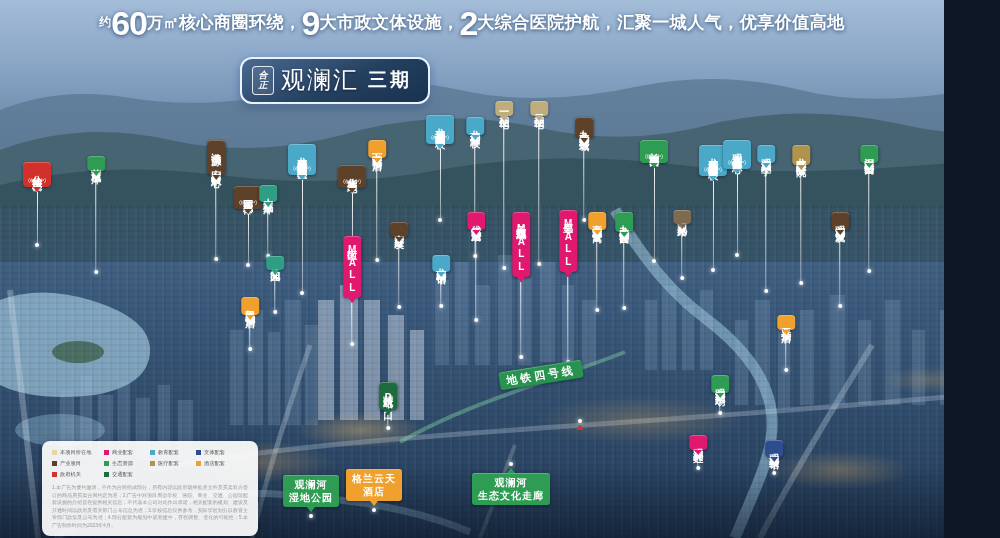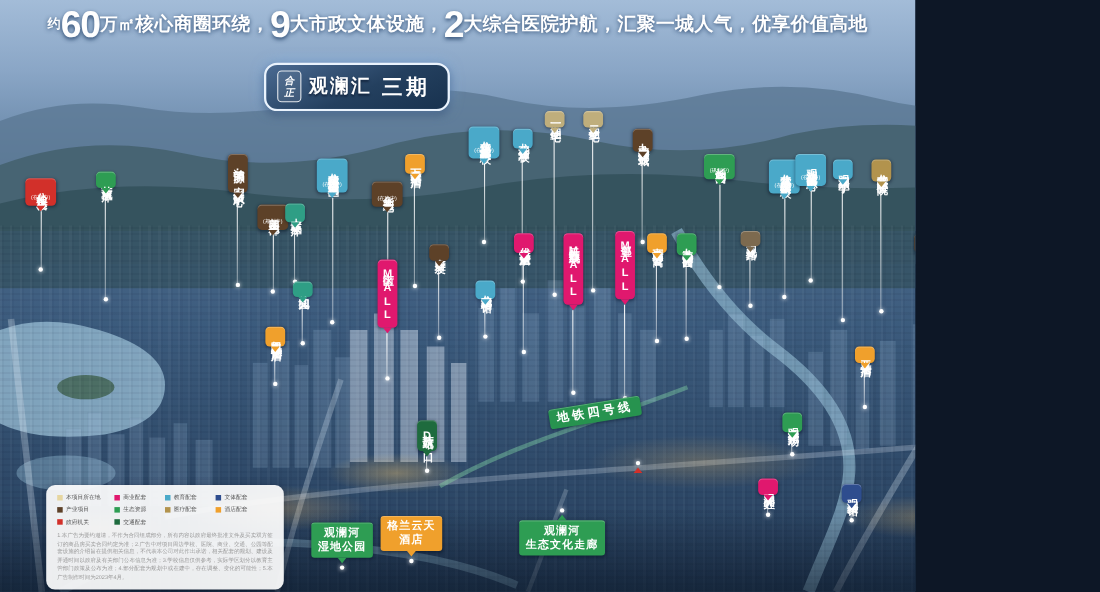--- a/index.html
+++ b/index.html
@@ -1,17 +1,17 @@
 <!DOCTYPE html>
 <html><head>
 <meta charset="utf-8">
 <style>
   html,body{margin:0;padding:0;background:#0d1726;}
-  .stage{position:relative;width:832px;height:538px;overflow:hidden;
-    font-family:"Liberation Sans",sans-serif;background:#1e3450;}
+  .stage{position:relative;width:904px;height:538px;overflow:hidden;
+    font-family:"Liberation Sans",sans-serif;background:#1e3450;padding-left:40px;}
 
   
   .bg{position:absolute;inset:0;z-index:0;}
   .citytex{position:absolute;left:0;right:0;top:205px;bottom:0;z-index:1;opacity:.75;
     background:
       repeating-linear-gradient(90deg, rgba(255,255,255,.045) 0 2px, rgba(0,0,30,.05) 2px 4px, transparent 4px 9px),
       repeating-linear-gradient(0deg, rgba(0,0,25,.06) 0 2px, transparent 2px 6px);}
   .glows{position:absolute;inset:0;z-index:1;
     background:
       radial-gradient(90px 26px at 360px 430px, rgba(250,200,110,.38), transparent 70%),
@@ -34,21 +34,21 @@
   .cc-text{font-size:8px;letter-spacing:4px;font-weight:bold;}
 
   
   .badge{position:absolute;left:240px;top:57px;display:flex;align-items:center;gap:7px;
     padding:5px 16px 6px 10px;border:2px solid #eaf3fd;border-radius:12px;color:#fff;z-index:4;
     background:linear-gradient(155deg,#4a6a92 0%,#24405f 55%,#18324f 100%);
     box-shadow:0 0 12px rgba(130,180,235,.7), 0 3px 8px rgba(0,10,30,.5);}
   .logo{display:flex;flex-direction:column;align-items:center;justify-content:center;
     width:20px;height:27px;border:1px solid rgba(255,255,255,.85);border-radius:4px;
     font-size:9px;line-height:1.15;font-weight:bold;background:rgba(255,255,255,.08);}
-  .b-name{font-size:17px;font-weight:bold;letter-spacing:2px;text-shadow:0 1px 2px rgba(0,10,30,.6);}
+  .b-name{font-size:24px;font-weight:normal;letter-spacing:2px;text-shadow:0 1px 2px rgba(0,10,30,.6);}
   .b-phase{font-size:19px;font-weight:bold;letter-spacing:3px;margin-left:2px;text-align:right;}
 
   
   .pin{position:absolute;left:calc(var(--x)*1px);top:calc(var(--y)*1px);transform:translateX(-50%);
     display:flex;flex-direction:column;align-items:center;z-index:3;}
   .pin-label{background:var(--bg);color:#fff;padding:5px 3px 4px;border-radius:4px;
     display:flex;flex-direction:column;align-items:center;
     box-shadow:0 1px 3px rgba(0,10,30,.45), inset 0 1px 0 rgba(255,255,255,.25);}
   .pin-text{writing-mode:vertical-rl;text-orientation:upright;font-size:10px;font-weight:bold;
     letter-spacing:1.5px;line-height:1.15;}

